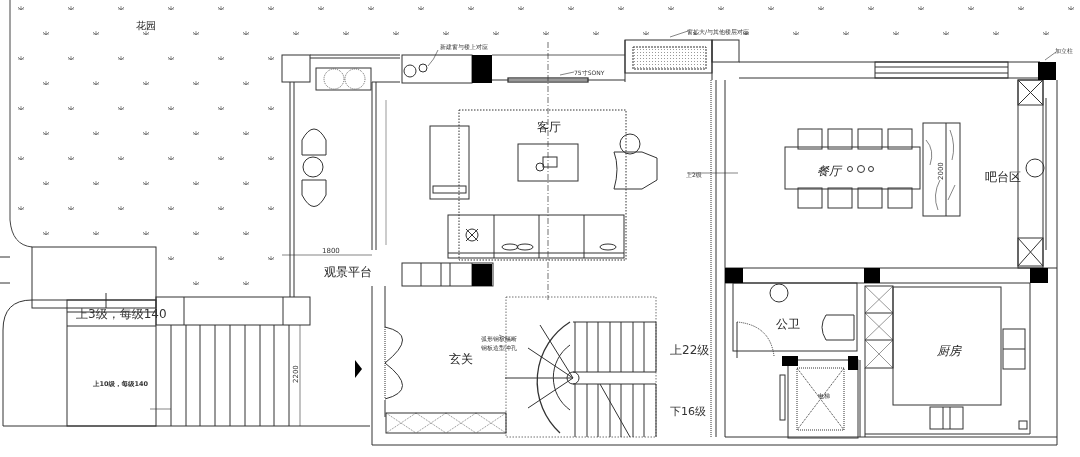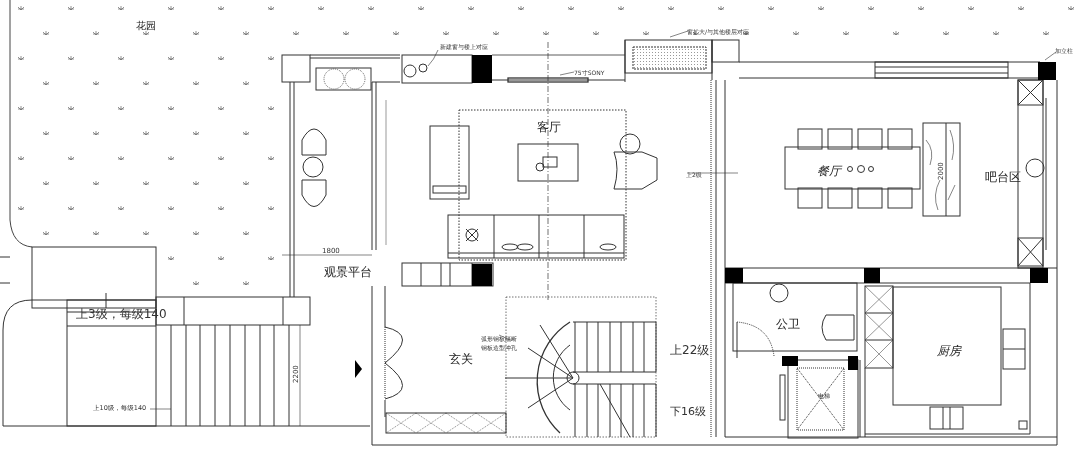--- a/index.html
+++ b/index.html
@@ -285,17 +285,17 @@
 <div class="lbl note" style="left:440px;top:44px;">新建窗与楼上对应</div>
 <div class="lbl note" style="left:574px;top:70px;">75寸SONY</div>
 <div class="lbl note" style="left:687px;top:29px;">窗扩大/与其他楼层对应</div>
 <div class="lbl note" style="left:1055px;top:48px;">加立柱</div>
 <div class="lbl note" style="left:686px;top:172px;">上2级</div>
 <div class="lbl note" style="left:481px;top:336px;">弧形钢板隔断</div>
 <div class="lbl note" style="left:481px;top:345px;">钢板造型冲孔</div>
 <div class="lbl note" style="left:670px;top:344px;font-size:12px;">上22级</div>
 <div class="lbl note" style="left:670px;top:406px;font-size:11px;">下16级</div>
 <div class="lbl note" style="left:76px;top:308px;font-size:12px;">上3级，每级140</div>
-<div class="lbl note" style="left:93px;top:405px;font-size:6.5px;">上10级，每级140</div>
+<div class="lbl note" style="left:93px;top:381px;font-size:6.5px;font-weight:bold;">上10级，每级140</div>
 
 <div class="lbl dim" style="left:322px;top:248px;">1800</div>
 <div class="lbl dim vert" style="left:938px;top:180px;">2000</div>
 <div class="lbl dim vert" style="left:293px;top:383px;">2200</div>
 
 </body></html>

